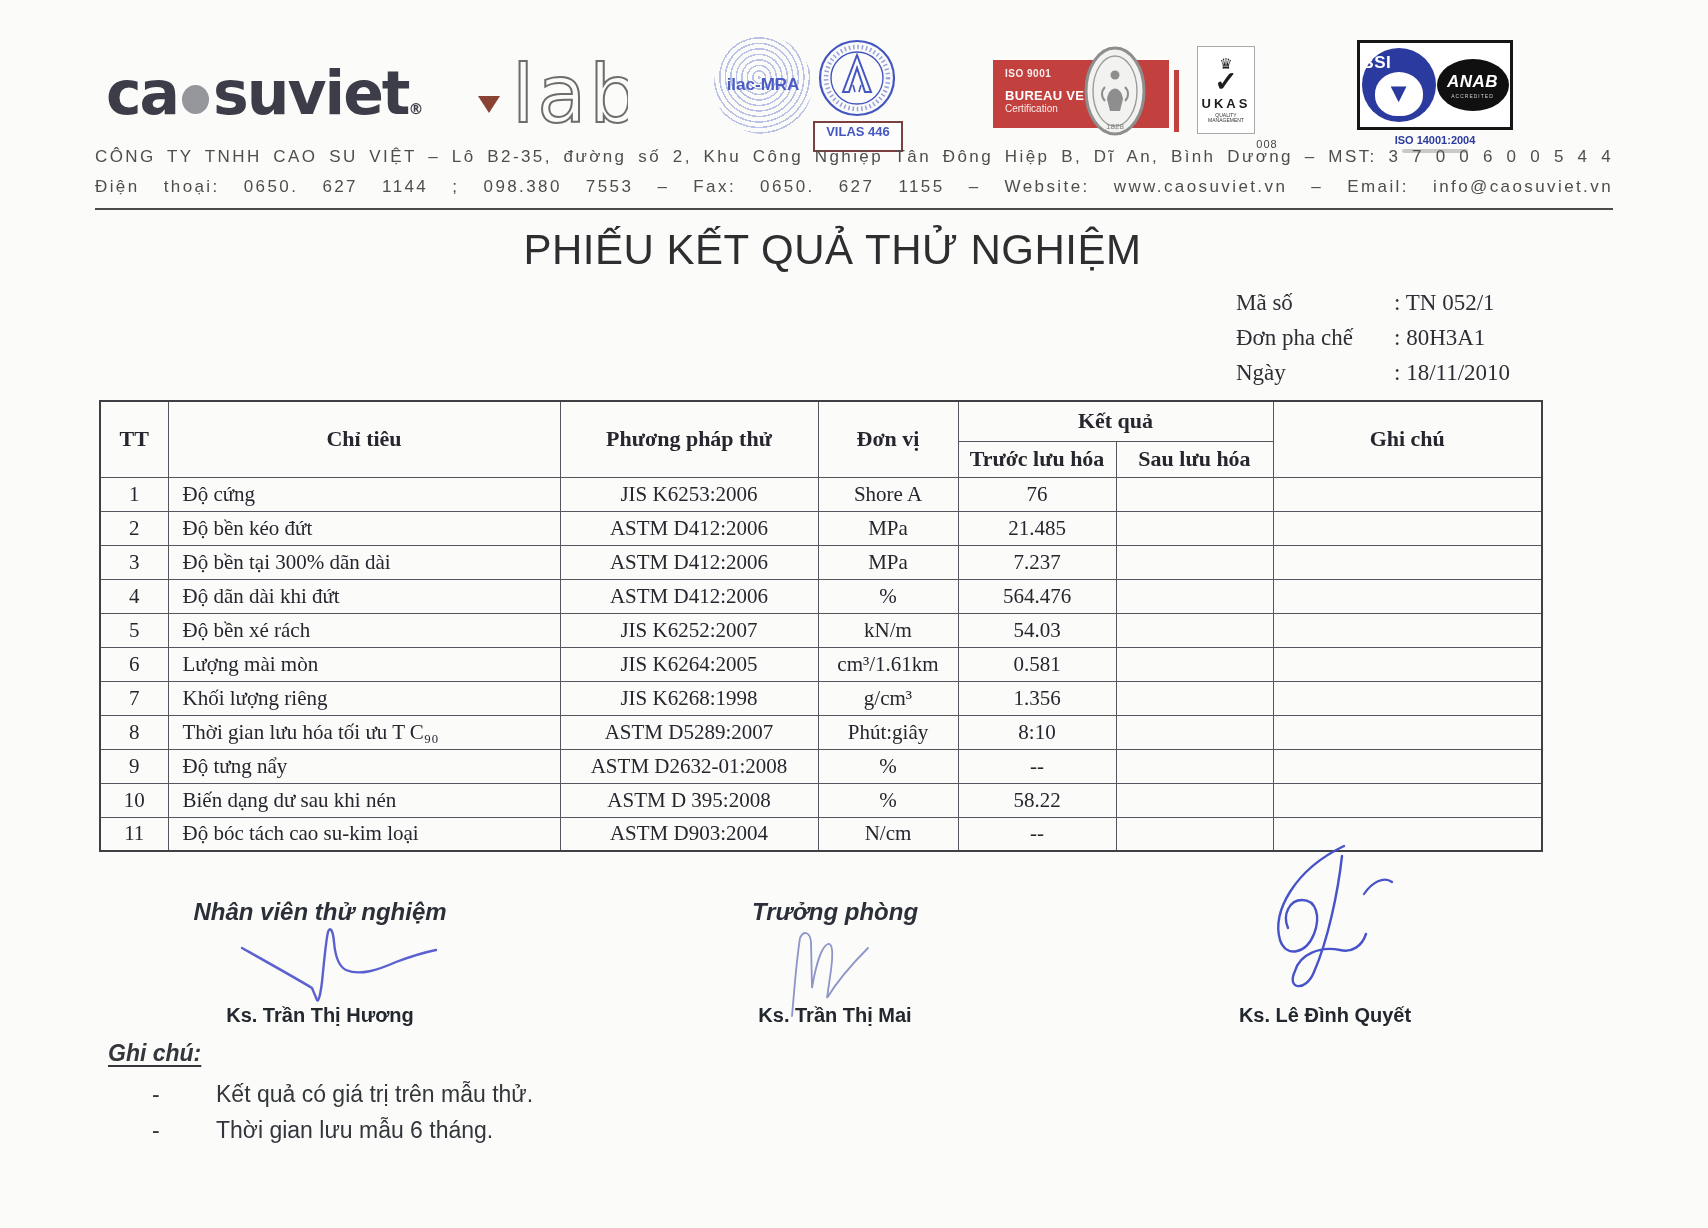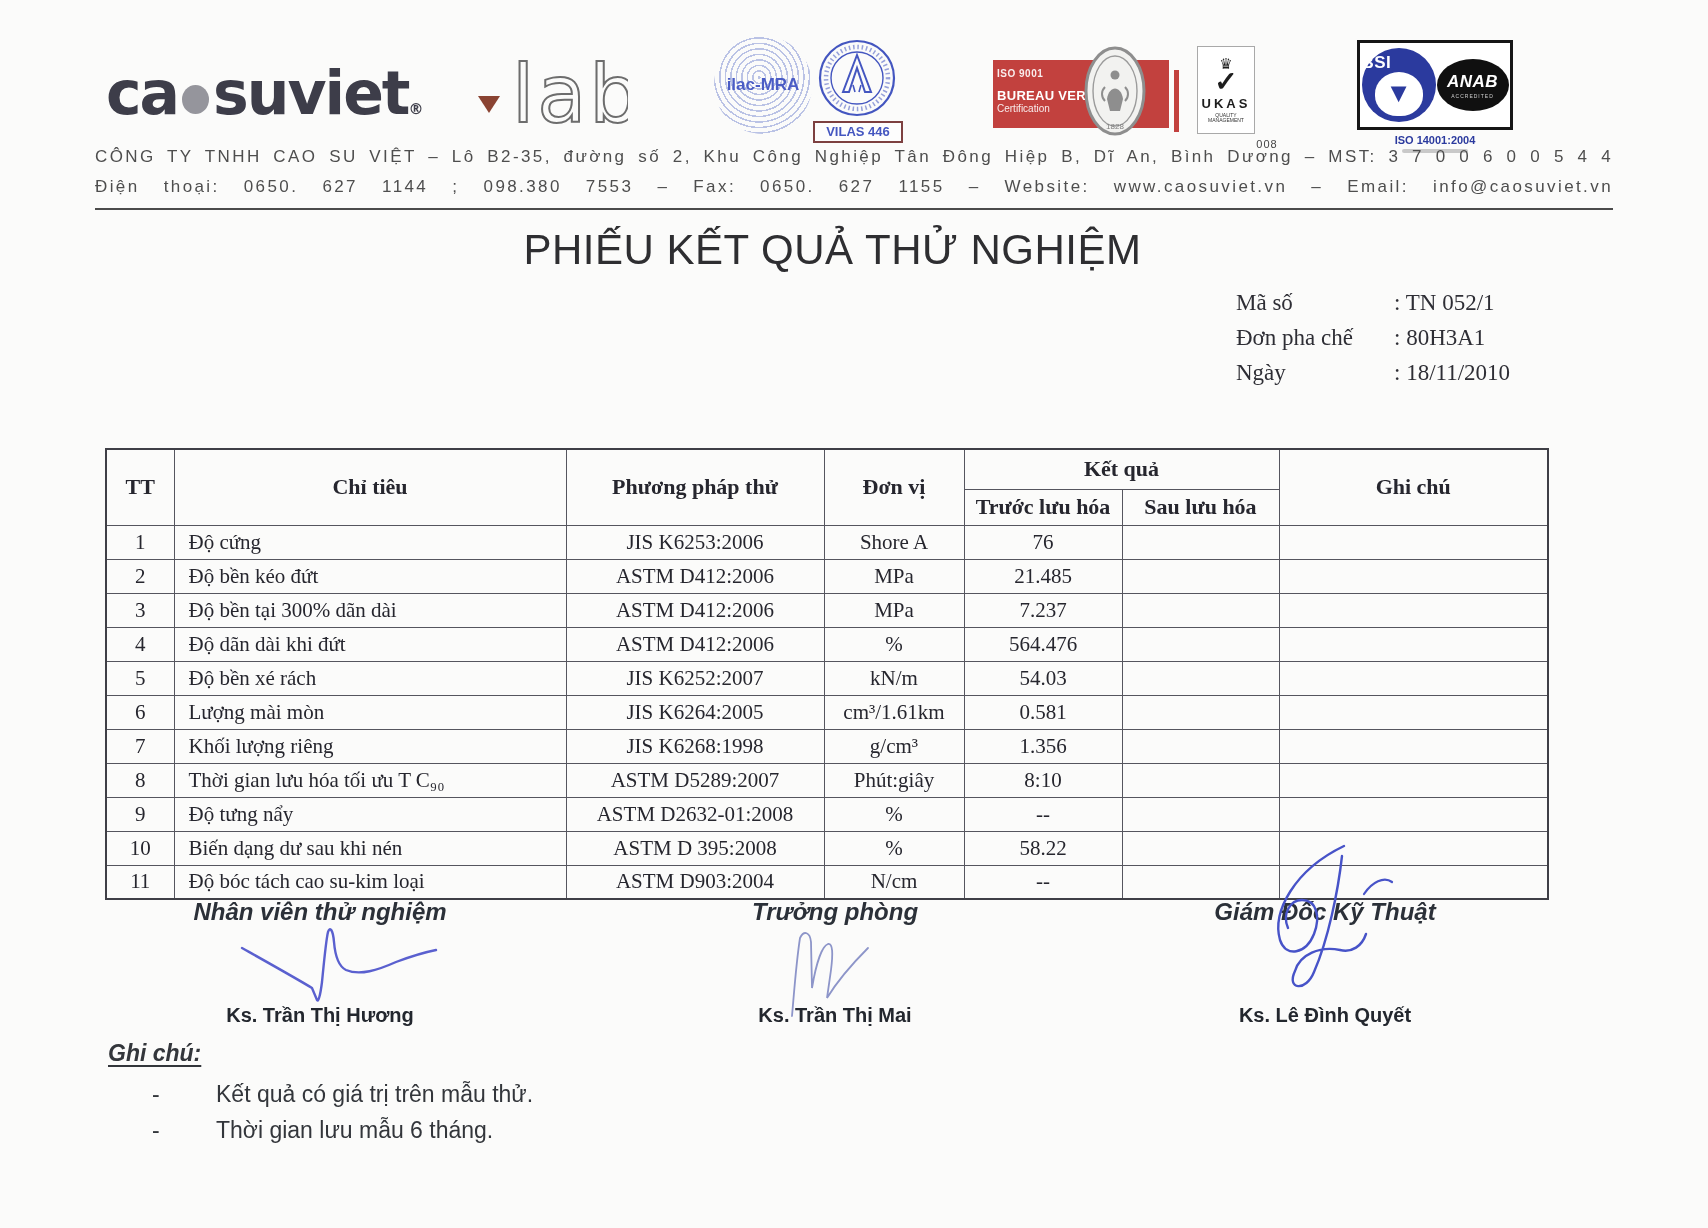--- a/index.html
+++ b/index.html
@@ -20,24 +20,24 @@
 
   .ilac-stamp { position:absolute; left:714px; top:36px; width:98px; height:98px;
     border-radius:50%;
     background:repeating-radial-gradient(circle at 46% 42%, rgba(96,116,200,.42) 0 1.5px, rgba(255,255,255,0) 1.5px 5.5px);
     display:flex; align-items:center; justify-content:center; }
   .ilac-stamp span { font-weight:bold; font-size:17px; color:#4a5cc5; letter-spacing:0; }
 
   .boa { position:absolute; left:812px; top:38px; }
   .vilas-box { position:absolute; left:813px; top:121px; width:90px; border:2px solid #7d4040;
     background:#fdfdfd; text-align:center; font-weight:bold; font-size:13px; color:#4456c0;
-    padding:1px 0 2px; }
+    padding:1px 0 11px; }
 
   .bv-red { position:absolute; left:993px; top:60px; width:176px; height:68px; background:#c2413e;
-    color:#fff; padding:8px 0 0 4px; }
+    color:#fff; padding:8px 0 0 12px; }
   .bv-red .bv-iso { font-size:10px; font-weight:bold; opacity:.9; letter-spacing:.5px; }
   .bv-red .bv-name { font-size:13px; font-weight:bold; margin-top:9px; letter-spacing:.3px; }
   .bv-red .bv-sub { font-size:10px; opacity:.9; }
   .bv-oval { position:absolute; left:1083px; top:45px; }
   .bv-sep { position:absolute; left:1174px; top:70px; width:5px; height:62px; background:#c2413e; }
 
   .ukas-box { position:absolute; left:1197px; top:46px; width:58px; height:88px;
     border:1px solid #a9a9a9; background:#fff; display:flex; flex-direction:column;
     align-items:center; justify-content:center; color:#1d1d1d; }
   .ukas-crown { font-size:15px; line-height:14px; }
@@ -74,23 +74,23 @@
   
   .doc-title { position:absolute; left:95px; top:226px; width:1475px; text-align:center;
     font-size:42px; font-weight:normal; color:#2e2e31; letter-spacing:.5px; }
   .meta { position:absolute; left:1236px; top:290px; font-family:"Liberation Serif", serif;
     font-size:23px; color:#2e2e35; }
   .meta-row { display:flex; height:35px; align-items:flex-start; }
   .meta-label { width:158px; flex:none; }
   .meta-value { white-space:nowrap; }
 
   
-  table.results { position:absolute; left:105px; top:400px; width:1442px;
+  table.results { position:absolute; left:99px; top:400px; width:1442px;
     border-collapse:collapse; table-layout:fixed;
-    font-family:"Liberation Serif", serif; font-size:21px; color:#26262e;margin-top:48px; }
+    font-family:"Liberation Serif", serif; font-size:21px; color:#26262e; }
   table.results th, table.results td { border:1px solid #55555e; padding:0 6px; }
   table.results { border:2px solid #3f3f46; }
   table.results thead th { font-size:22px; font-weight:bold; text-align:center; }
   .h-top { height:40px; }
   .h-sub { height:36px; }
   table.results tbody tr { height:34px; }
   table.results tbody td { text-align:center; vertical-align:middle; }
   table.results tbody td.c-name { text-align:left; padding-left:14px; }
   col.w-tt{width:68px} col.w-name{width:392px} col.w-method{width:258px}
   col.w-unit{width:140px} col.w-truoc{width:158px} col.w-sau{width:157px} col.w-note{width:269px}
@@ -341,21 +341,20 @@
 
   <div class="sig-block" id="sig2">
     <div class="role">Trưởng phòng</div>
     <svg class="sig-ink" style="left:80px; top:26px;" width="140" height="100" viewBox="0 0 140 100">
       <path d="M30 14 C26 40 24 70 22 92 M30 14 C34 6 40 8 41 18 L42 64 C46 40 52 22 58 20 C63 19 63 30 61 46 L57 74 C68 56 84 38 98 24" fill="none" stroke="#8d95c9" stroke-width="1.8" stroke-linecap="round"></path>
     </svg>
     <div class="name">Ks. Trần Thị Mai</div>
   </div>
 
   <div class="sig-block" id="sig3">
-    <div class="role">Giám Đốc Kỹ Thuật</div>
     <svg class="sig-ink" style="left:64px; top:-58px;" width="190" height="180" viewBox="0 0 190 180">
       <path d="M120 6 C70 30 48 72 56 100 C62 118 82 114 90 94 C97 76 92 60 78 60 C66 60 58 74 64 88" fill="none" stroke="#4753c8" stroke-width="2.4" stroke-linecap="round"></path>
       <path d="M118 16 C114 52 104 100 90 132 C82 152 62 150 71 131 C76 114 96 106 116 110 C128 113 138 106 142 94" fill="none" stroke="#4753c8" stroke-width="2.4" stroke-linecap="round"></path>
       <path d="M140 54 C148 42 160 36 168 42" fill="none" stroke="#4753c8" stroke-width="2.2" stroke-linecap="round"></path>
     </svg>
     <div class="name">Ks. Lê Đình Quyết</div>
   </div>
 
   <div class="notes">
     <div class="notes-heading">Ghi chú:</div>

